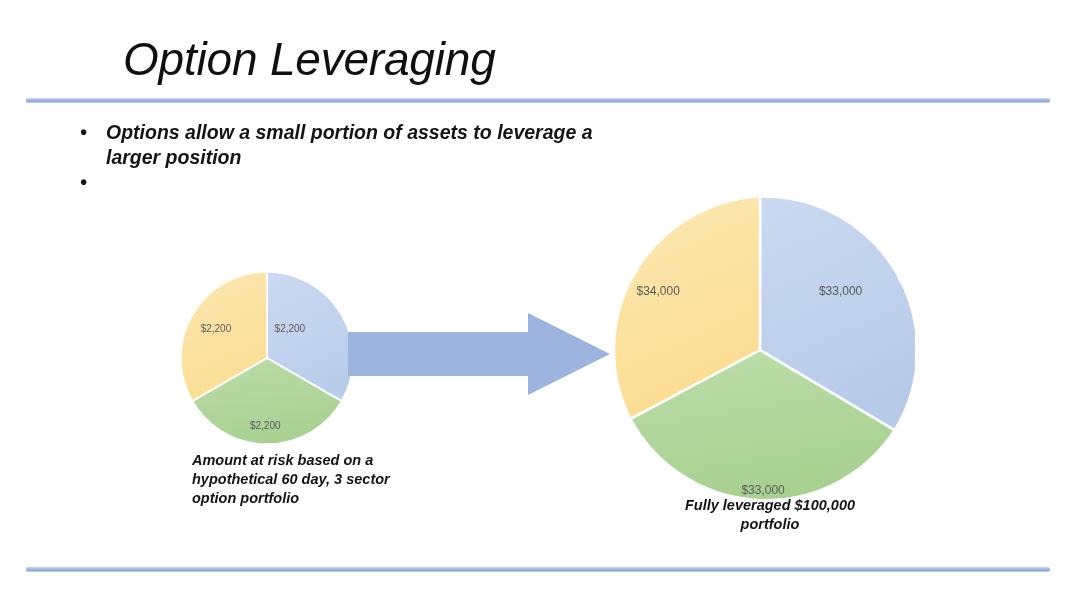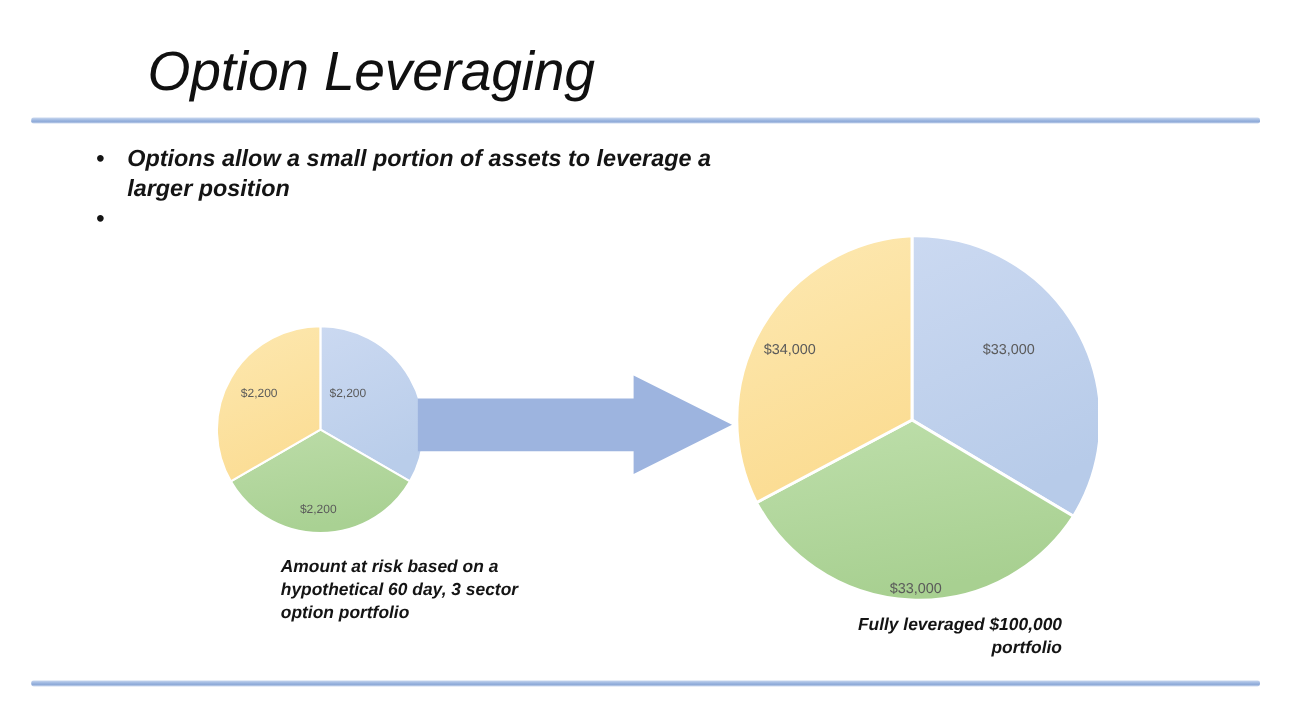--- a/index.html
+++ b/index.html
@@ -103,30 +103,29 @@
   .caption {
     position: absolute;
     font-size: 14.5px;
     font-style: italic;
     font-weight: 600;
     color: #141414;
     line-height: 19px;
   }
   .caption-left {
     left: 192px;
-    top: 464px;
+    top: 451px;
     width: 210px;
     text-align: left;
-    margin-left: 42px;
   }
   .caption-right {
     left: 655px;
-    top: 512px;
+    top: 496px;
     width: 230px;
-    text-align: right;
+    text-align: center;
   }
 </style>
 </head>
 <body>
 
 <div class="slide">
 
   <div class="slide-title">Option Leveraging</div>
 
   <div class="rule rule-top"></div>

